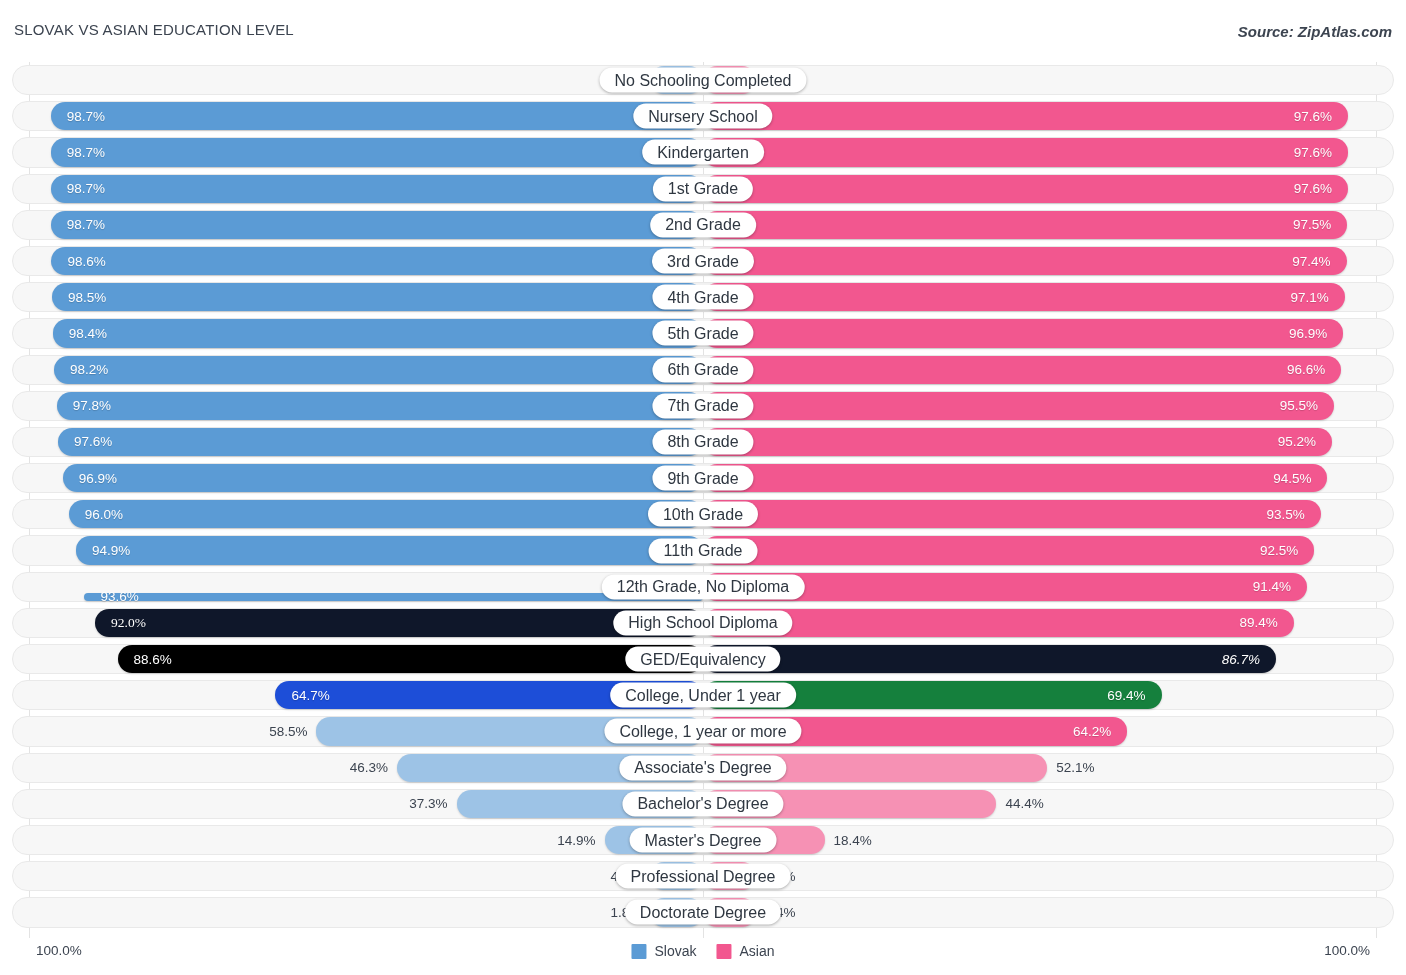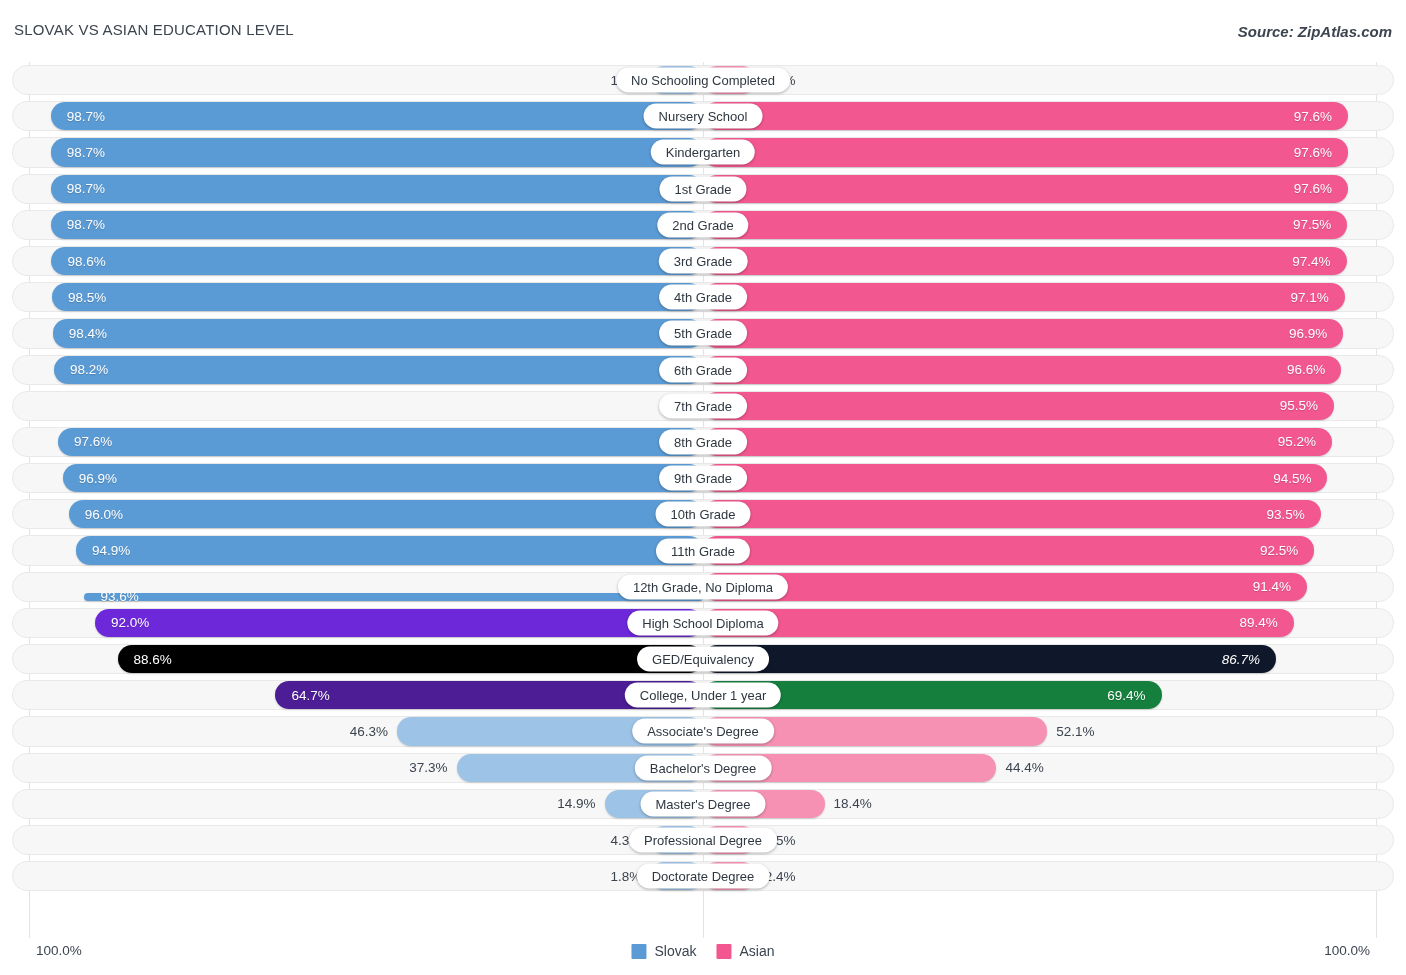--- a/index.html
+++ b/index.html
@@ -82,21 +82,21 @@
   .val-out.r { left: 100%;  margin-left: 9px;  }
 
   .pill {
     position: absolute; left: 50%; top: 50%;
     transform: translate(-50%, -50%);
     background: #ffffff;
     border-radius: 14px;
     height: 25px;
     padding: 0 15px;
     display: flex; align-items: center; justify-content: center;
-    font-size: 13px; color: #2f3741; white-space: nowrap;
+    font-size: 16px; color: #2f3741; white-space: nowrap;
     box-shadow: 0 1px 3px rgba(0,0,0,.30);
     z-index: 5;
   }
 
   
   .footer { position: absolute; left: 0; top: 938px; width: 1406px; height: 37px; }
   .axis-l { position: absolute; left: 36px; top: 5px; font-size: 13.5px; color: #3c4450; }
   .axis-r { position: absolute; right: 36px; top: 5px; font-size: 13.5px; color: #3c4450; }
   .legend {
     position: absolute; left: 50%; top: 5px; transform: translateX(-50%);
@@ -242,20 +242,25 @@
           </div>
           <div class="half right">
             <div class="bar r" style="width: 90.804%; background: rgb(242, 87, 143);">
               <span class="val-in">96.6%</span>
             </div>
           </div>
           <div class="pill">6th Grade</div>
         </div>
         <div class="row">
           <div class="track"></div>
+          <div class="half left">
+            <div class="bar l" style="width: 91.932%; background: rgb(91, 155, 213);">
+              <span class="val-in">97.8%</span>
+            </div>
+          </div>
           <div class="half right">
             <div class="bar r" style="width: 89.77%; background: rgb(242, 87, 143);">
               <span class="val-in">95.5%</span>
             </div>
           </div>
           <div class="pill">7th Grade</div>
         </div>
         <div class="row">
           <div class="track"></div>
           <div class="half left">
@@ -322,21 +327,21 @@
           <div class="half right">
             <div class="bar r" style="width: 85.916%; background: rgb(242, 87, 143);">
               <span class="val-in">91.4%</span>
             </div>
           </div>
           <div class="pill">12th Grade, No Diploma</div>
         </div>
         <div class="row">
           <div class="track"></div>
           <div class="half left">
-            <div class="bar l" style="width: 86.48%; background: #6d28d9;">
+            <div class="bar l" style="width: 86.48%; background: #0f172a; font-family: Liberation Serif, serif;">
               <span class="val-in">92.0%</span>
             </div>
           </div>
           <div class="half right">
             <div class="bar r" style="width: 84.036%; background: rgb(242, 87, 143);">
               <span class="val-in">89.4%</span>
             </div>
           </div>
           <div class="pill">High School Diploma</div>
         </div>
@@ -350,30 +355,44 @@
           <div class="half right">
             <div class="bar r" style="width: 81.498%; background: #0f172a; font-style: italic;">
               <span class="val-in">86.7%</span>
             </div>
           </div>
           <div class="pill">GED/Equivalency</div>
         </div>
         <div class="row">
           <div class="track"></div>
           <div class="half left">
-            <div class="bar l" style="width: 60.818%; background: #4c1d95;">
+            <div class="bar l" style="width: 60.818%; background: #1d4ed8;">
               <span class="val-in">64.7%</span>
             </div>
           </div>
           <div class="half right">
             <div class="bar r" style="width: 65.236%; background: #15803d;">
               <span class="val-in">69.4%</span>
             </div>
           </div>
           <div class="pill">College, Under 1 year</div>
+        </div>
+        <div class="row">
+          <div class="track"></div>
+          <div class="half left">
+            <div class="bar l" style="width: 54.99%; background: rgb(157, 195, 230);">
+              <span class="val-out l">58.5%</span>
+            </div>
+          </div>
+          <div class="half right">
+            <div class="bar r" style="width: 60.348%; background: rgb(242, 87, 143);">
+              <span class="val-in">64.2%</span>
+            </div>
+          </div>
+          <div class="pill">College, 1 year or more</div>
         </div>
         <div class="row">
           <div class="track"></div>
           <div class="half left">
             <div class="bar l" style="width: 43.522%; background: rgb(157, 195, 230);">
               <span class="val-out l">46.3%</span>
             </div>
           </div>
           <div class="half right">
             <div class="bar r" style="width: 48.974%; background: rgb(246, 145, 180);">

